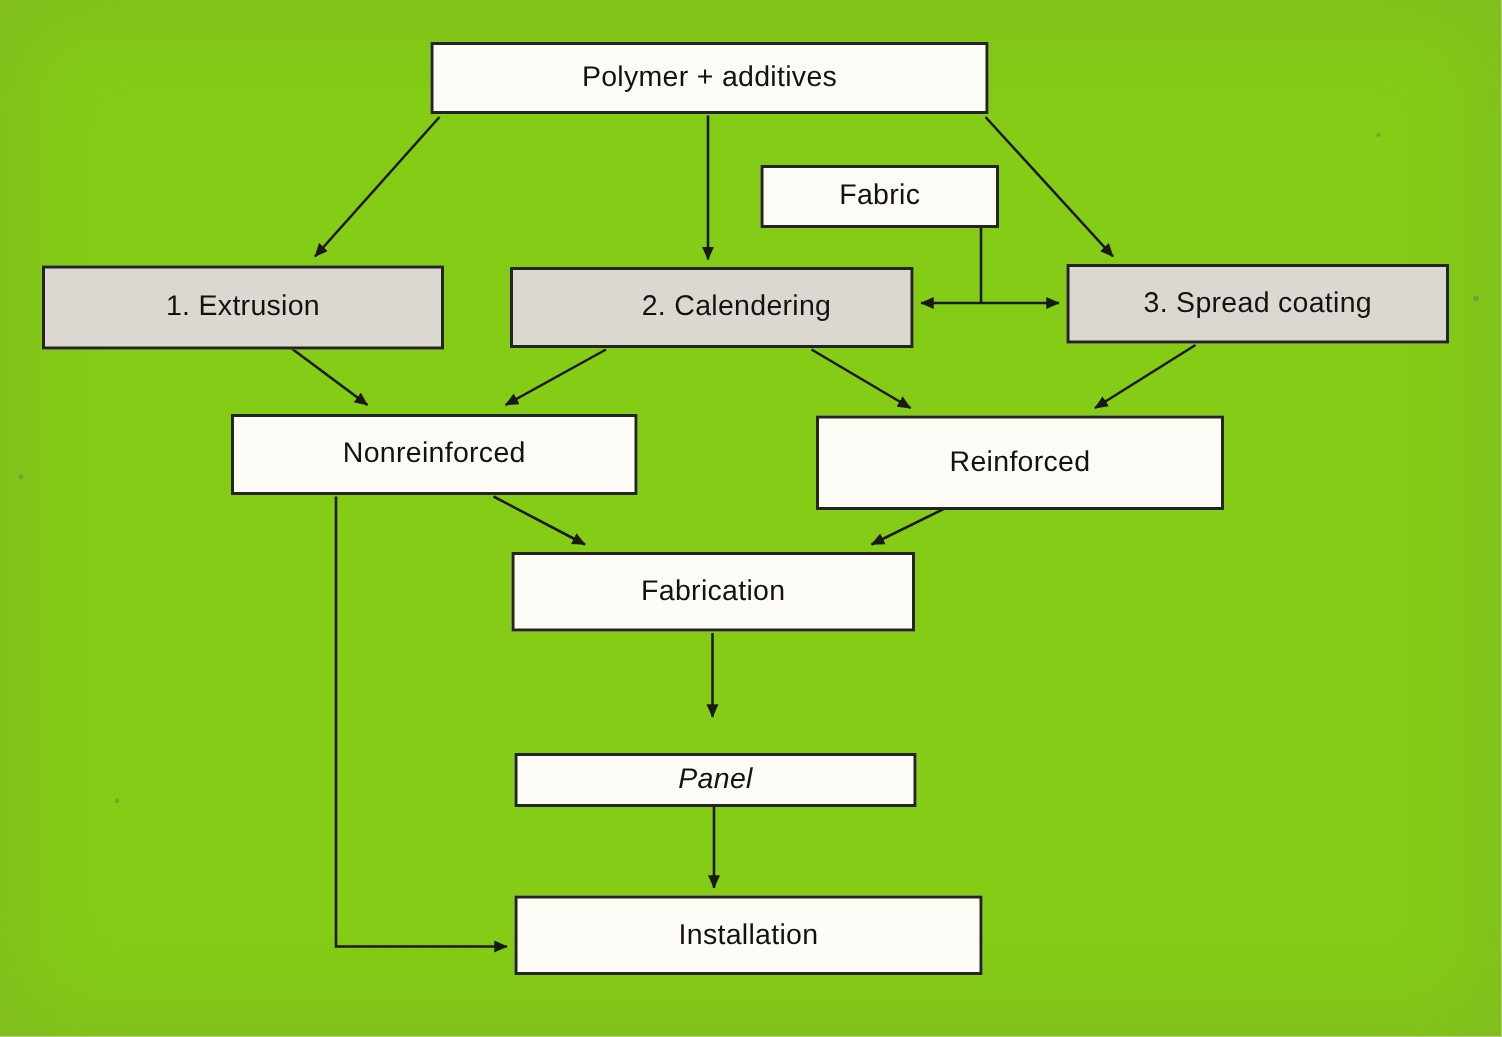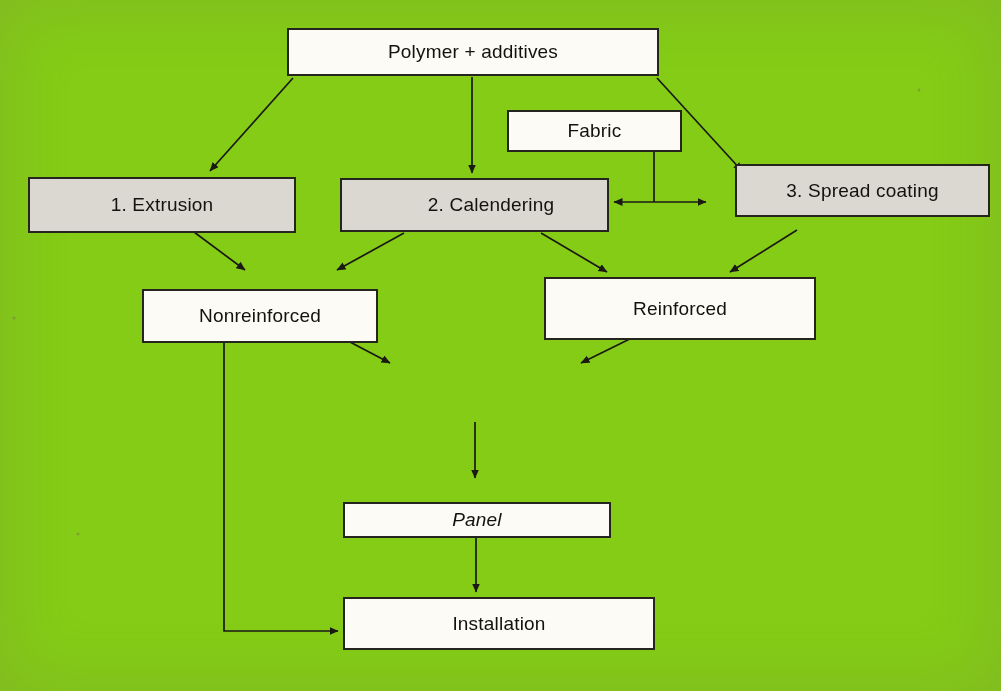--- a/index.html
+++ b/index.html
@@ -71,30 +71,31 @@
     <g fill="#6f675a" opacity="0.4" stroke="none">
       <circle cx="984" cy="199" r="2"></circle>
       <circle cx="14" cy="318" r="1.6"></circle>
       <circle cx="78" cy="534" r="1.6"></circle>
       <circle cx="919" cy="90" r="1.4"></circle>
     </g>
   </svg>
 
   <div class="node" style="left:287px; top:28px; width:372px; height:48px;">Polymer + additives</div>
 
-  <div class="node" style="left:507px; top:110px; width:175px; height:42px;">Fabric</div>
+  <div class="node" style="left:507px; top:110px; width:159px; height:42px;">Fabric</div>
 
   <div class="node shaded" style="left:28px; top:177px; width:268px; height:56px;">1. Extrusion</div>
 
   <div class="node shaded" style="left:340px; top:178px; width:269px; height:54px;padding-left:33px;">2. Calendering</div>
 
-  <div class="node shaded" style="left:711px; top:164px; width:255px; height:53px;margin-left:24px;">3. Spread coating</div>
+  <div class="node shaded" style="left:711px; top:176px; width:255px; height:53px;">3. Spread coating</div>
 
-  <div class="node" style="left:142px; top:276px; width:236px; height:54px;margin-top:13px;">Nonreinforced</div>
+  <div class="node" style="left:154px; top:276px; width:271px; height:54px;">Nonreinforced</div>
 
   <div class="node" style="left:544px; top:277px; width:272px; height:63px;">Reinforced</div>
 
+  <div class="node" style="left:341px; top:368px; width:269px; height:53px;">Fabrication</div>
 
   <div class="node" style="left:343px; top:502px; width:268px; height:36px;font-style:italic;">Panel</div>
 
   <div class="node" style="left:343px; top:597px; width:312px; height:53px;">Installation</div>
 
 </div>
 
 </body></html>

